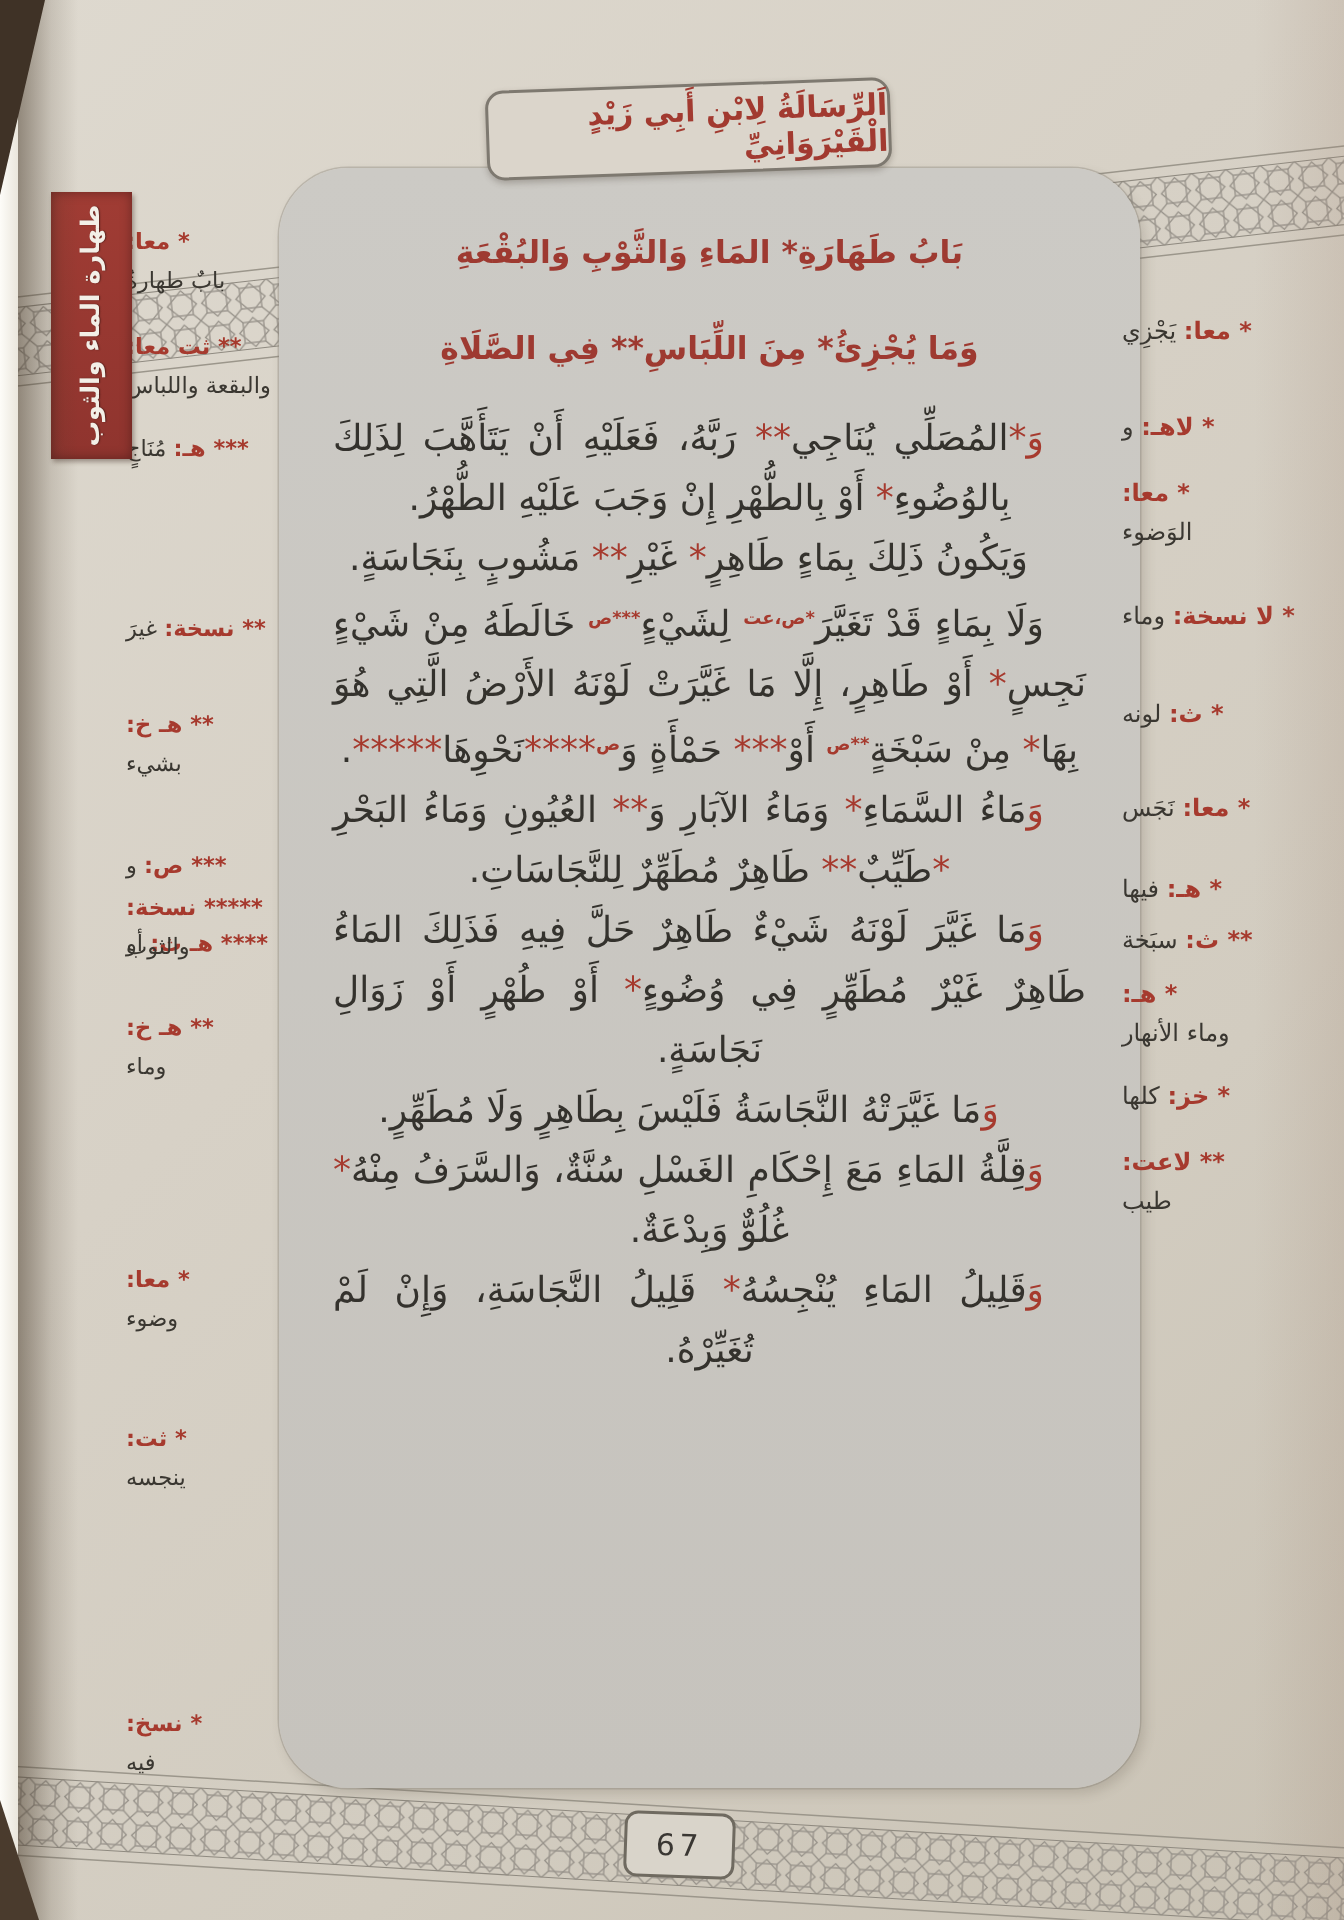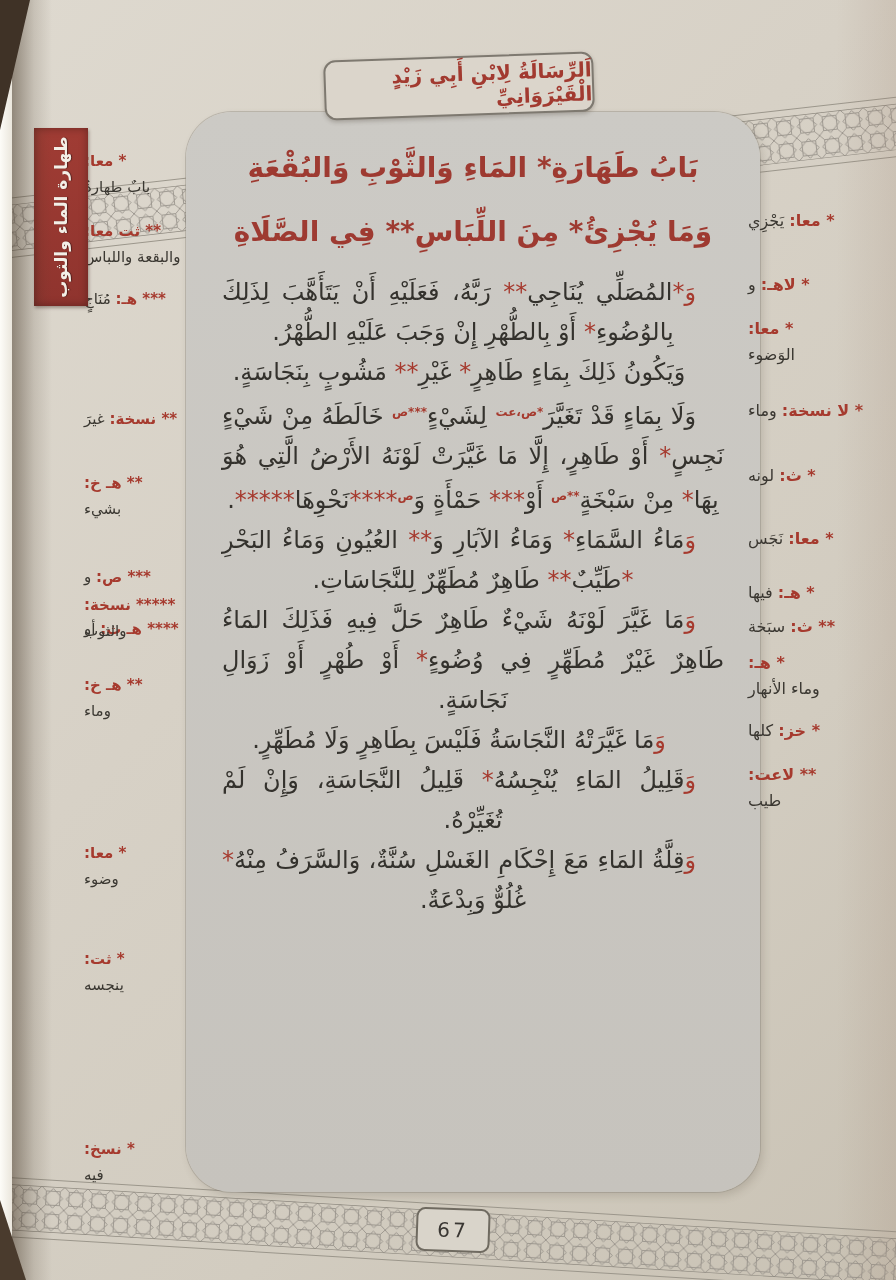--- a/index.html
+++ b/index.html
@@ -50,21 +50,21 @@
   }
 
   
   .content-box{
     position:absolute;left:186px;top:112px;width:574px;height:1080px;z-index:2;
     background:linear-gradient(180deg,#cccac5,#c6c3bd);
     border-radius:46px;box-sizing:border-box;padding:30px 20px 0 20px;
     box-shadow:0 0 0 1px rgba(140,135,125,.4),3px 4px 8px rgba(90,80,65,.2);
   }
   .heading{direction:rtl;text-align:center;color:#9e3a31;font-weight:bold;
-    font-size:28px;line-height:52px;}
+    font-size:21px;line-height:52px;}
   .heading.h-first{margin-bottom:12px;}
   .heading.h-second{margin-bottom:14px;}
   .body-text{direction:rtl;}
   .para{
     margin:0 16px;direction:rtl;color:#34322d;font-size:24px;line-height:40px;
     text-align:justify;text-align-last:center;text-indent:28px;
   }
   .seg-b{color:inherit;}
   .seg-r{color:#a63a2e;}
   .seg-sup{color:#a63a2e;font-size:12px;vertical-align:8px;font-weight:bold;}
@@ -135,22 +135,22 @@
   <div class="content-box">
     <div class="heading h-first">بَابُ طَهَارَةِ* المَاءِ وَالثَّوْبِ وَالبُقْعَةِ</div>
     <div class="heading h-second">وَمَا يُجْزِئُ* مِنَ اللِّبَاسِ** فِي الصَّلَاةِ</div>
     <div class="body-text">
       <p class="para"><span class="seg-r">وَ*</span><span class="seg-b">المُصَلِّي يُنَاجِي</span><span class="seg-r">**</span><span class="seg-b"> رَبَّهُ، فَعَلَيْهِ أَنْ يَتَأَهَّبَ لِذَلِكَ بِالوُضُوءِ</span><span class="seg-r">*</span><span class="seg-b"> أَوْ بِالطُّهْرِ إِنْ وَجَبَ عَلَيْهِ الطُّهْرُ.</span></p>
       <p class="para"><span class="seg-b">وَيَكُونُ ذَلِكَ بِمَاءٍ طَاهِرٍ</span><span class="seg-r">*</span><span class="seg-b"> غَيْرِ</span><span class="seg-r">**</span><span class="seg-b"> مَشُوبٍ بِنَجَاسَةٍ.</span></p>
       <p class="para"><span class="seg-b">وَلَا بِمَاءٍ قَدْ تَغَيَّرَ</span><span class="seg-sup">*ص،عت</span><span class="seg-b"> لِشَيْءٍ</span><span class="seg-sup">***ص</span><span class="seg-b"> خَالَطَهُ مِنْ شَيْءٍ نَجِسٍ</span><span class="seg-r">*</span><span class="seg-b"> أَوْ طَاهِرٍ، إِلَّا مَا غَيَّرَتْ لَوْنَهُ الأَرْضُ الَّتِي هُوَ بِهَا</span><span class="seg-r">*</span><span class="seg-b"> مِنْ سَبْخَةٍ</span><span class="seg-sup">**ص</span><span class="seg-b"> أَوْ</span><span class="seg-r">***</span><span class="seg-b"> حَمْأَةٍ وَ</span><span class="seg-sup">ص</span><span class="seg-r">****</span><span class="seg-b">نَحْوِهَا</span><span class="seg-r">*****</span><span class="seg-b">.</span></p>
       <p class="para"><span class="seg-r">وَ</span><span class="seg-b">مَاءُ السَّمَاءِ</span><span class="seg-r">*</span><span class="seg-b"> وَمَاءُ الآبَارِ وَ</span><span class="seg-r">**</span><span class="seg-b"> العُيُونِ وَمَاءُ البَحْرِ </span><span class="seg-r">*</span><span class="seg-b">طَيِّبٌ</span><span class="seg-r">**</span><span class="seg-b"> طَاهِرٌ مُطَهِّرٌ لِلنَّجَاسَاتِ.</span></p>
       <p class="para"><span class="seg-r">وَ</span><span class="seg-b">مَا غَيَّرَ لَوْنَهُ شَيْءٌ طَاهِرٌ حَلَّ فِيهِ فَذَلِكَ المَاءُ طَاهِرٌ غَيْرٌ مُطَهِّرٍ فِي وُضُوءٍ</span><span class="seg-r">*</span><span class="seg-b"> أَوْ طُهْرٍ أَوْ زَوَالِ نَجَاسَةٍ.</span></p>
       <p class="para"><span class="seg-r">وَ</span><span class="seg-b">مَا غَيَّرَتْهُ النَّجَاسَةُ فَلَيْسَ بِطَاهِرٍ وَلَا مُطَهِّرٍ.</span></p>
+      <p class="para"><span class="seg-r">وَ</span><span class="seg-b">قِلَّةُ المَاءِ مَعَ إِحْكَامِ الغَسْلِ سُنَّةٌ، وَالسَّرَفُ مِنْهُ</span><span class="seg-r">*</span><span class="seg-b"> غُلُوٌّ وَبِدْعَةٌ.</span></p>
       <p class="para"><span class="seg-r">وَ</span><span class="seg-b">قَلِيلُ المَاءِ يُنْجِسُهُ</span><span class="seg-r">*</span><span class="seg-b"> قَلِيلُ النَّجَاسَةِ، وَإِنْ لَمْ تُغَيِّرْهُ.</span></p>
-      <p class="para"><span class="seg-r">وَ</span><span class="seg-b">قِلَّةُ المَاءِ مَعَ إِحْكَامِ الغَسْلِ سُنَّةٌ، وَالسَّرَفُ مِنْهُ</span><span class="seg-r">*</span><span class="seg-b"> غُلُوٌّ وَبِدْعَةٌ.</span></p>
     </div>
   </div>
 
   <div id="right-notes">
       <div class="note right-note" style="top: 208px;">
         <div class="note-line"><span class="red">* معا:</span> <span class="black">يَجْزِي</span></div>
       </div>
       <div class="note right-note" style="top: 272px;">
         <div class="note-line"><span class="red">* لاهـ:</span> <span class="black">و</span></div>
       </div>

